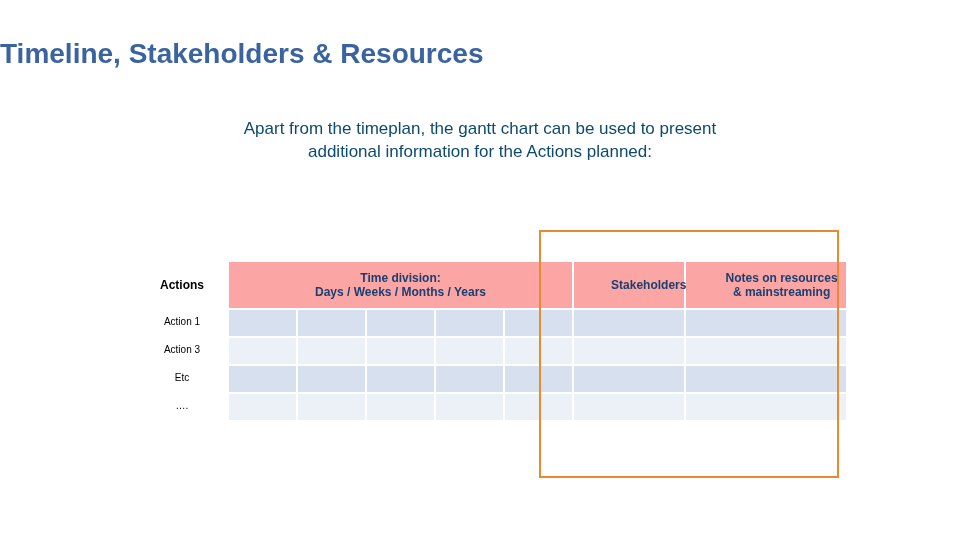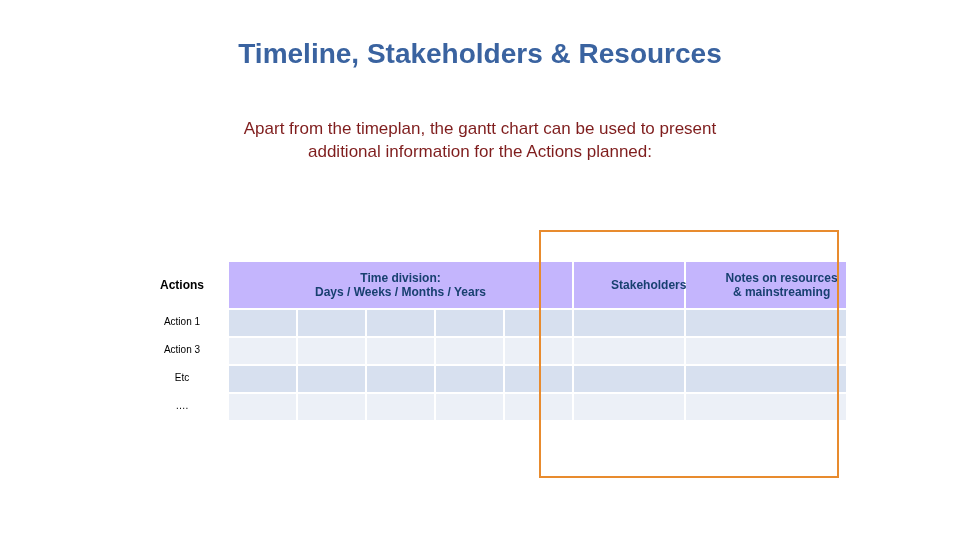--- a/index.html
+++ b/index.html
@@ -5,30 +5,29 @@
   * { box-sizing: border-box; margin: 0; padding: 0; }
   body {
     width: 960px;
     height: 540px;
     font-family: Arial, Helvetica, sans-serif;
     background: #fff;
     color: #222;
     position: relative;
   }
   .title {
-    text-align: center;
     font-size: 28px;
     font-weight: bold;
     color: #3a63a0;
     margin-top: 38px;
   }
   .subtitle {
     text-align: center;
     font-size: 17px;
-    color: #7f1d1d;
+    color: #0c4a6e;
     margin-top: 48px;
     line-height: 1.35;
     white-space: pre-line;
   }
   .table-wrap {
     position: absolute;
     left: 135px;
     top: 260px;
     width: 695px;
   }
@@ -44,21 +43,21 @@
     vertical-align: top;
     padding: 6px 6px;
   }
   th { font-weight: bold; }
   col.c-actions { width: 90px; }
   col.c-tcell { width: 67px; }
   col.c-stake { width: 110px; }
   col.c-notes { width: 160px; }
 
   .hdr-row th {
-    background: #c4b5fd;
+    background: #fca5a5;
     color: #184070;
     height: 46px;
     vertical-align: middle;
   }
   .hdr-actions { background: #fff !important; color: #000 !important; }
   .hdr-time { background: #3b6aa6; color: #184070; }
   .hdr-stake, .hdr-notes { color: #184070; padding-left: 37px; }
 
   tbody td { background: #d7e0ef; height: 26px; }
   tbody tr:nth-child(even) td { background: #ecf0f7; }

